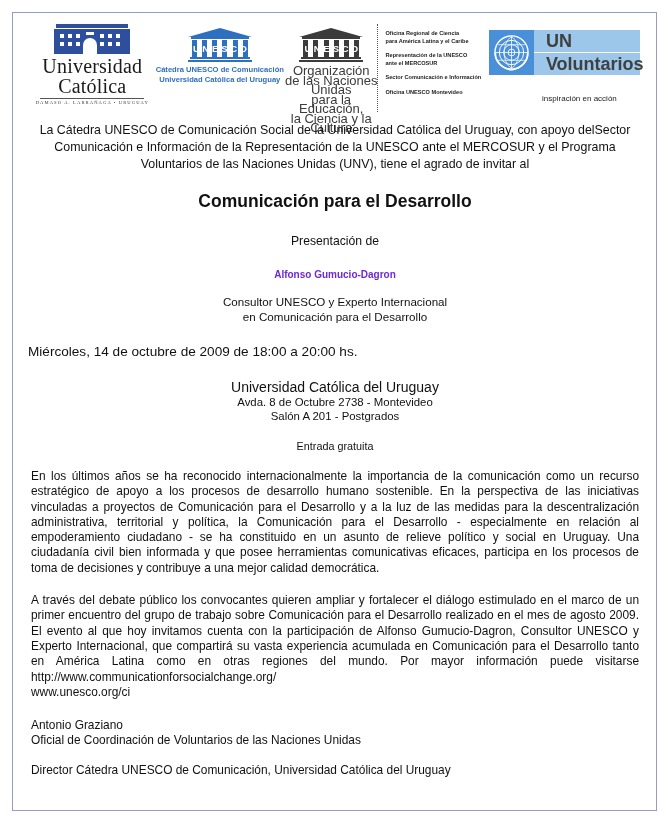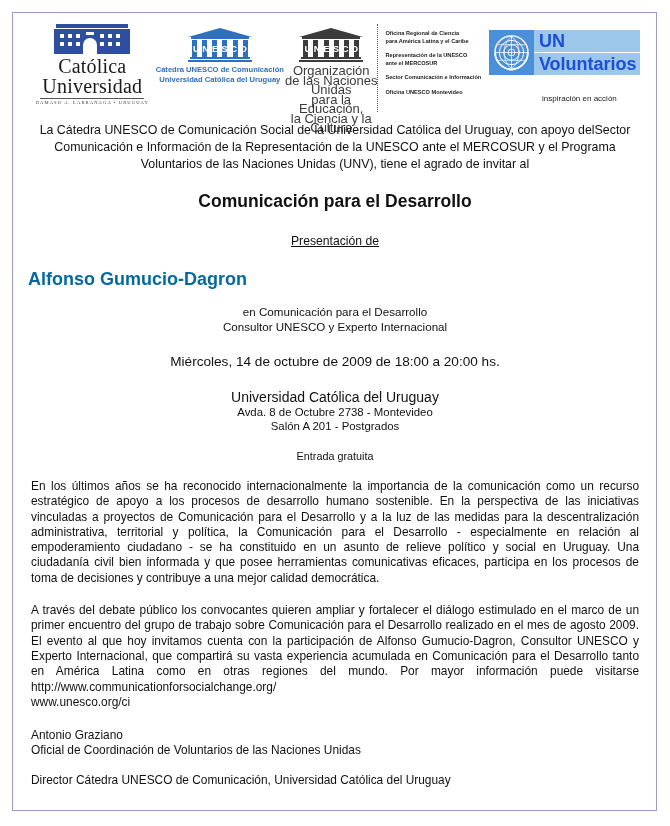--- a/index.html
+++ b/index.html
@@ -237,25 +237,25 @@
   .unv-emblem svg { position: absolute; top: 3px; left: 3px; }
   .unv-words { flex: 1; }
   .unv-line {
     background: #9dc7ea;
     position: relative;
     height: 22px;
     margin-bottom: 1px;
   }
   .unv-line span {
     position: absolute;
-    left: 5px;
+    left: 12px;
     top: 50%;
     transform: translateY(-50%);
     font-weight: bold;
-    color: #1d4ed8;
+    color: #404040;
     line-height: 1;
   }
   .unv-un span { font-size: 18px; }
   .unv-vol { height: 22px; margin-bottom: 16px; }
   .unv-vol span { font-size: 18px; }
   .unv-tag {
     text-align: center;
     font-size: 8px;
     color: #222;
     margin-top: 3px;
@@ -276,38 +276,36 @@
     font-weight: bold;
     line-height: 21px;
     margin: 18px 0 0 0;
     color: #111;
   }
   .presentacion {
     text-align: center;
     font-size: 12.2px;
     margin: 22px 0 0 0;
     color: #111;
-    text-decoration: underline;
   }
   .speaker {
-    text-align: left;
-    font-size: 18px;
+    text-align: center;
+    font-size: 10px;
     font-weight: bold;
     margin: 21px 0 0 0;
-    color: #0369a1;
+    color: #6d28d9;
   }
   .speaker-role {
     text-align: center;
     font-size: 11.6px;
     line-height: 14.5px;
     margin: 15px 0 0 0;
     color: #111;
   }
   .datetime {
-    text-align: center;
     font-size: 13.6px;
     margin: 20px 0 15px 0;
     color: #111;
   }
   .venue-name {
     text-align: center;
     font-size: 14px;
     margin: 20px 0 0 0;
     color: #111;
   }
@@ -368,22 +366,22 @@
           <div class="ucu-win" style="left:66px; top:10px; width:4px; height:4px;"></div>
           <div class="ucu-win" style="left:10px; top:18px; width:4px; height:4px;"></div>
           <div class="ucu-win" style="left:18px; top:18px; width:4px; height:4px;"></div>
           <div class="ucu-win" style="left:26px; top:18px; width:4px; height:4px;"></div>
           <div class="ucu-win" style="left:50px; top:18px; width:4px; height:4px;"></div>
           <div class="ucu-win" style="left:58px; top:18px; width:4px; height:4px;"></div>
           <div class="ucu-win" style="left:66px; top:18px; width:4px; height:4px;"></div>
           <div class="ucu-win" style="left:36px; top:8px; width:8px; height:3px;"></div>
           <div class="ucu-door"></div>
         </div>
+        <div class="ucu-name">Universidad</div>
         <div class="ucu-name">Católica</div>
-        <div class="ucu-name">Universidad</div>
         <div class="ucu-rule"></div>
         <div class="ucu-sub">DAMASO A. LARRAÑAGA • URUGUAY</div>
       </div>
 
       <div class="logo-catedra">
         <div class="temple">
           <div class="temple-roof"></div>
           <div class="temple-arch"></div>
           <div class="temple-cols">
               <i></i>
@@ -485,22 +483,22 @@
 
     <div class="event-title">
       <div>Comunicación para el Desarrollo</div>
     </div>
 
     <p class="presentacion">Presentación de</p>
 
     <p class="speaker">Alfonso Gumucio-Dagron</p>
 
     <div class="speaker-role">
+      <div>Consultor UNESCO y Experto Internacional</div>
       <div>en Comunicación para el Desarrollo</div>
-      <div>Consultor UNESCO y Experto Internacional</div>
     </div>
 
     <p class="datetime">Miércoles, 14 de octubre de 2009 de 18:00 a 20:00 hs.</p>
 
     <p class="venue-name">Universidad Católica del Uruguay</p>
     <div class="venue-line">Avda. 8 de Octubre 2738 - Montevideo</div>
     <div class="venue-line">Salón A 201 - Postgrados</div>
 
     <p class="free">Entrada gratuita</p>
 

